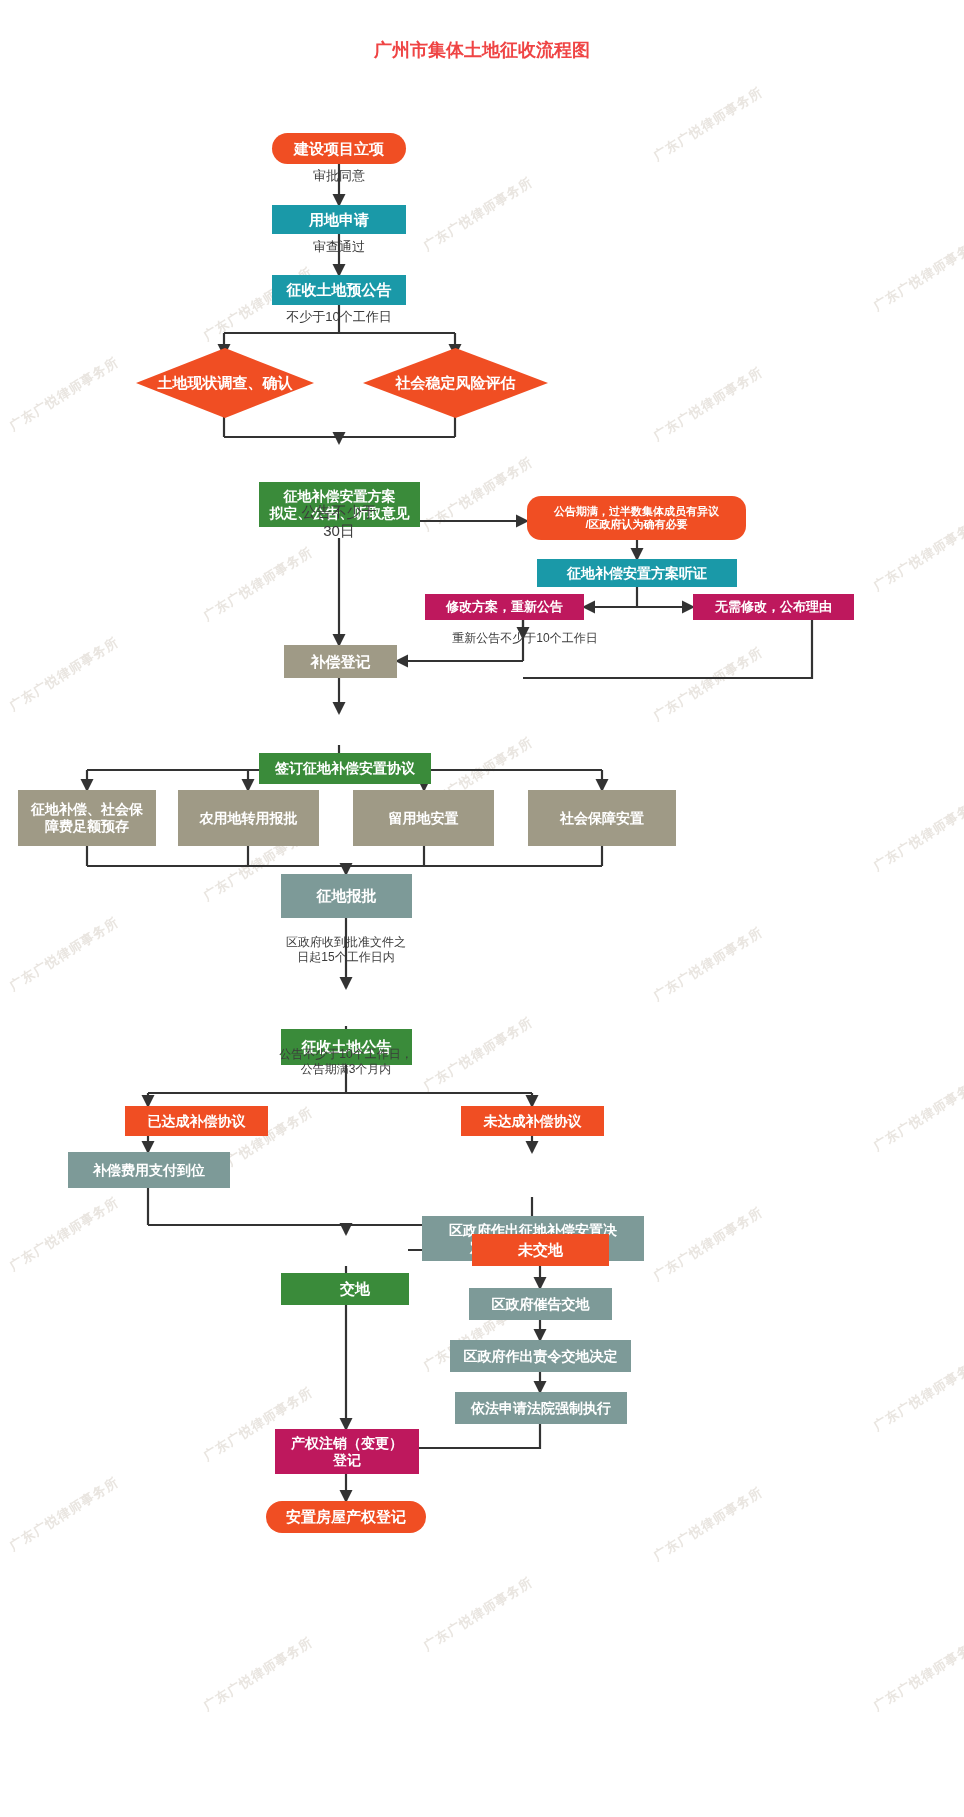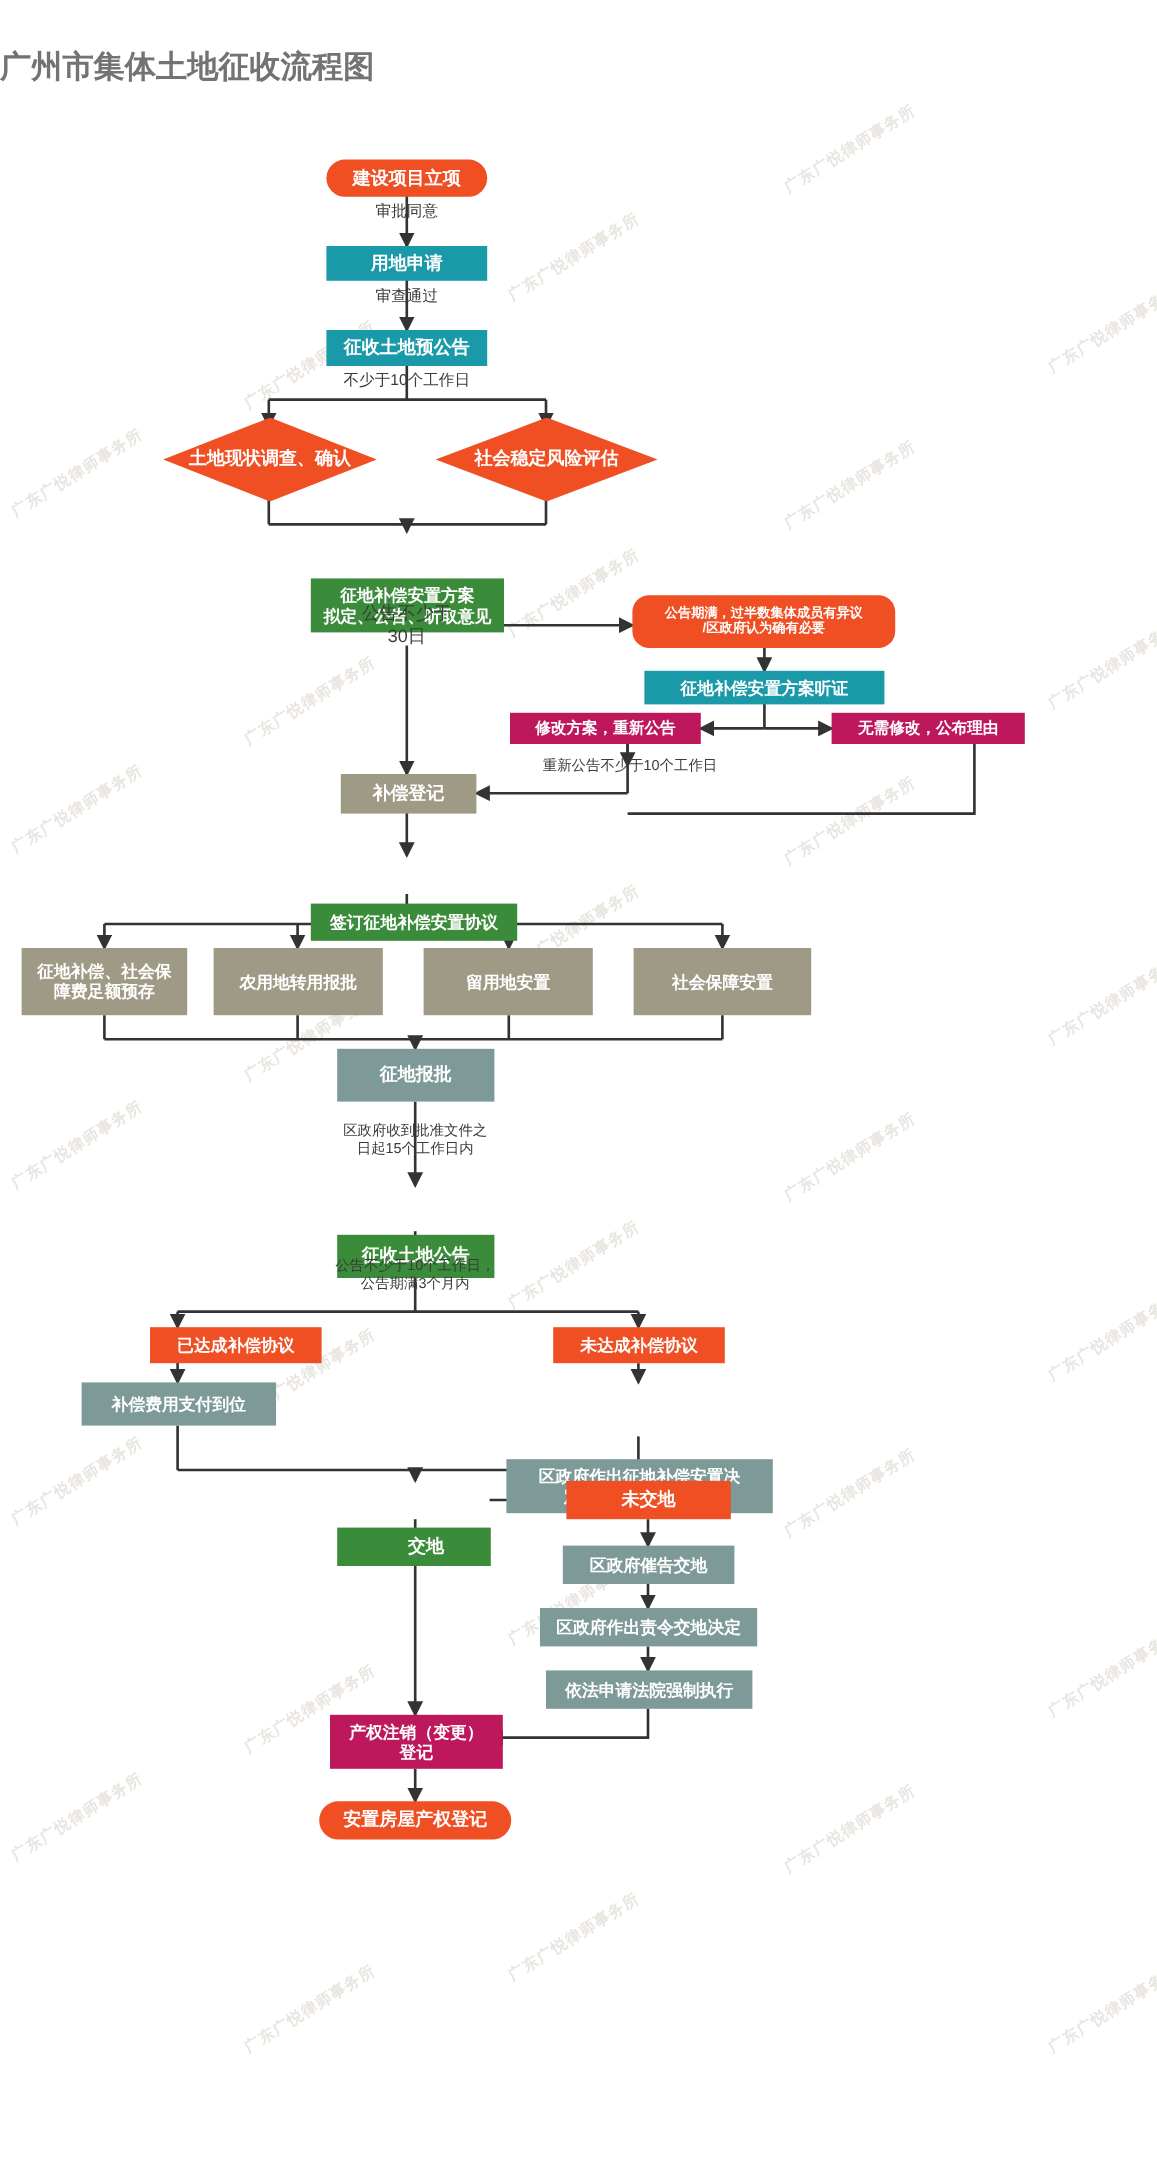--- a/index.html
+++ b/index.html
@@ -48,22 +48,22 @@
     position:absolute; inset:0; display:flex; align-items:center; justify-content:center;
     color:#fff; font-weight:700; font-size:15px; line-height:1.2; text-align:center;
   }
 
   .edge-label {
     position:absolute; z-index:3; color:#3b3b3b; text-align:center;
     line-height:1.25; white-space:pre-line; background:transparent;
   }
 
   #title {
-    position:absolute; left:0; top:38px; width:964px; 
-    font-size:26px; font-weight:700; color:#737373; z-index:3;
+    position:absolute; left:0; top:38px; width:964px; text-align:center;
+    font-size:18px; font-weight:700; color:#ef4444; z-index:3;
   }
 </style>
 </head>
 <body>
 
 <div id="canvas">
 
   <div class="wm-layer">
     <div class="wm" style="left:6px;  top:420px;">广东广悦律师事务所</div>
     <div class="wm" style="left:6px;  top:700px;">广东广悦律师事务所</div>

